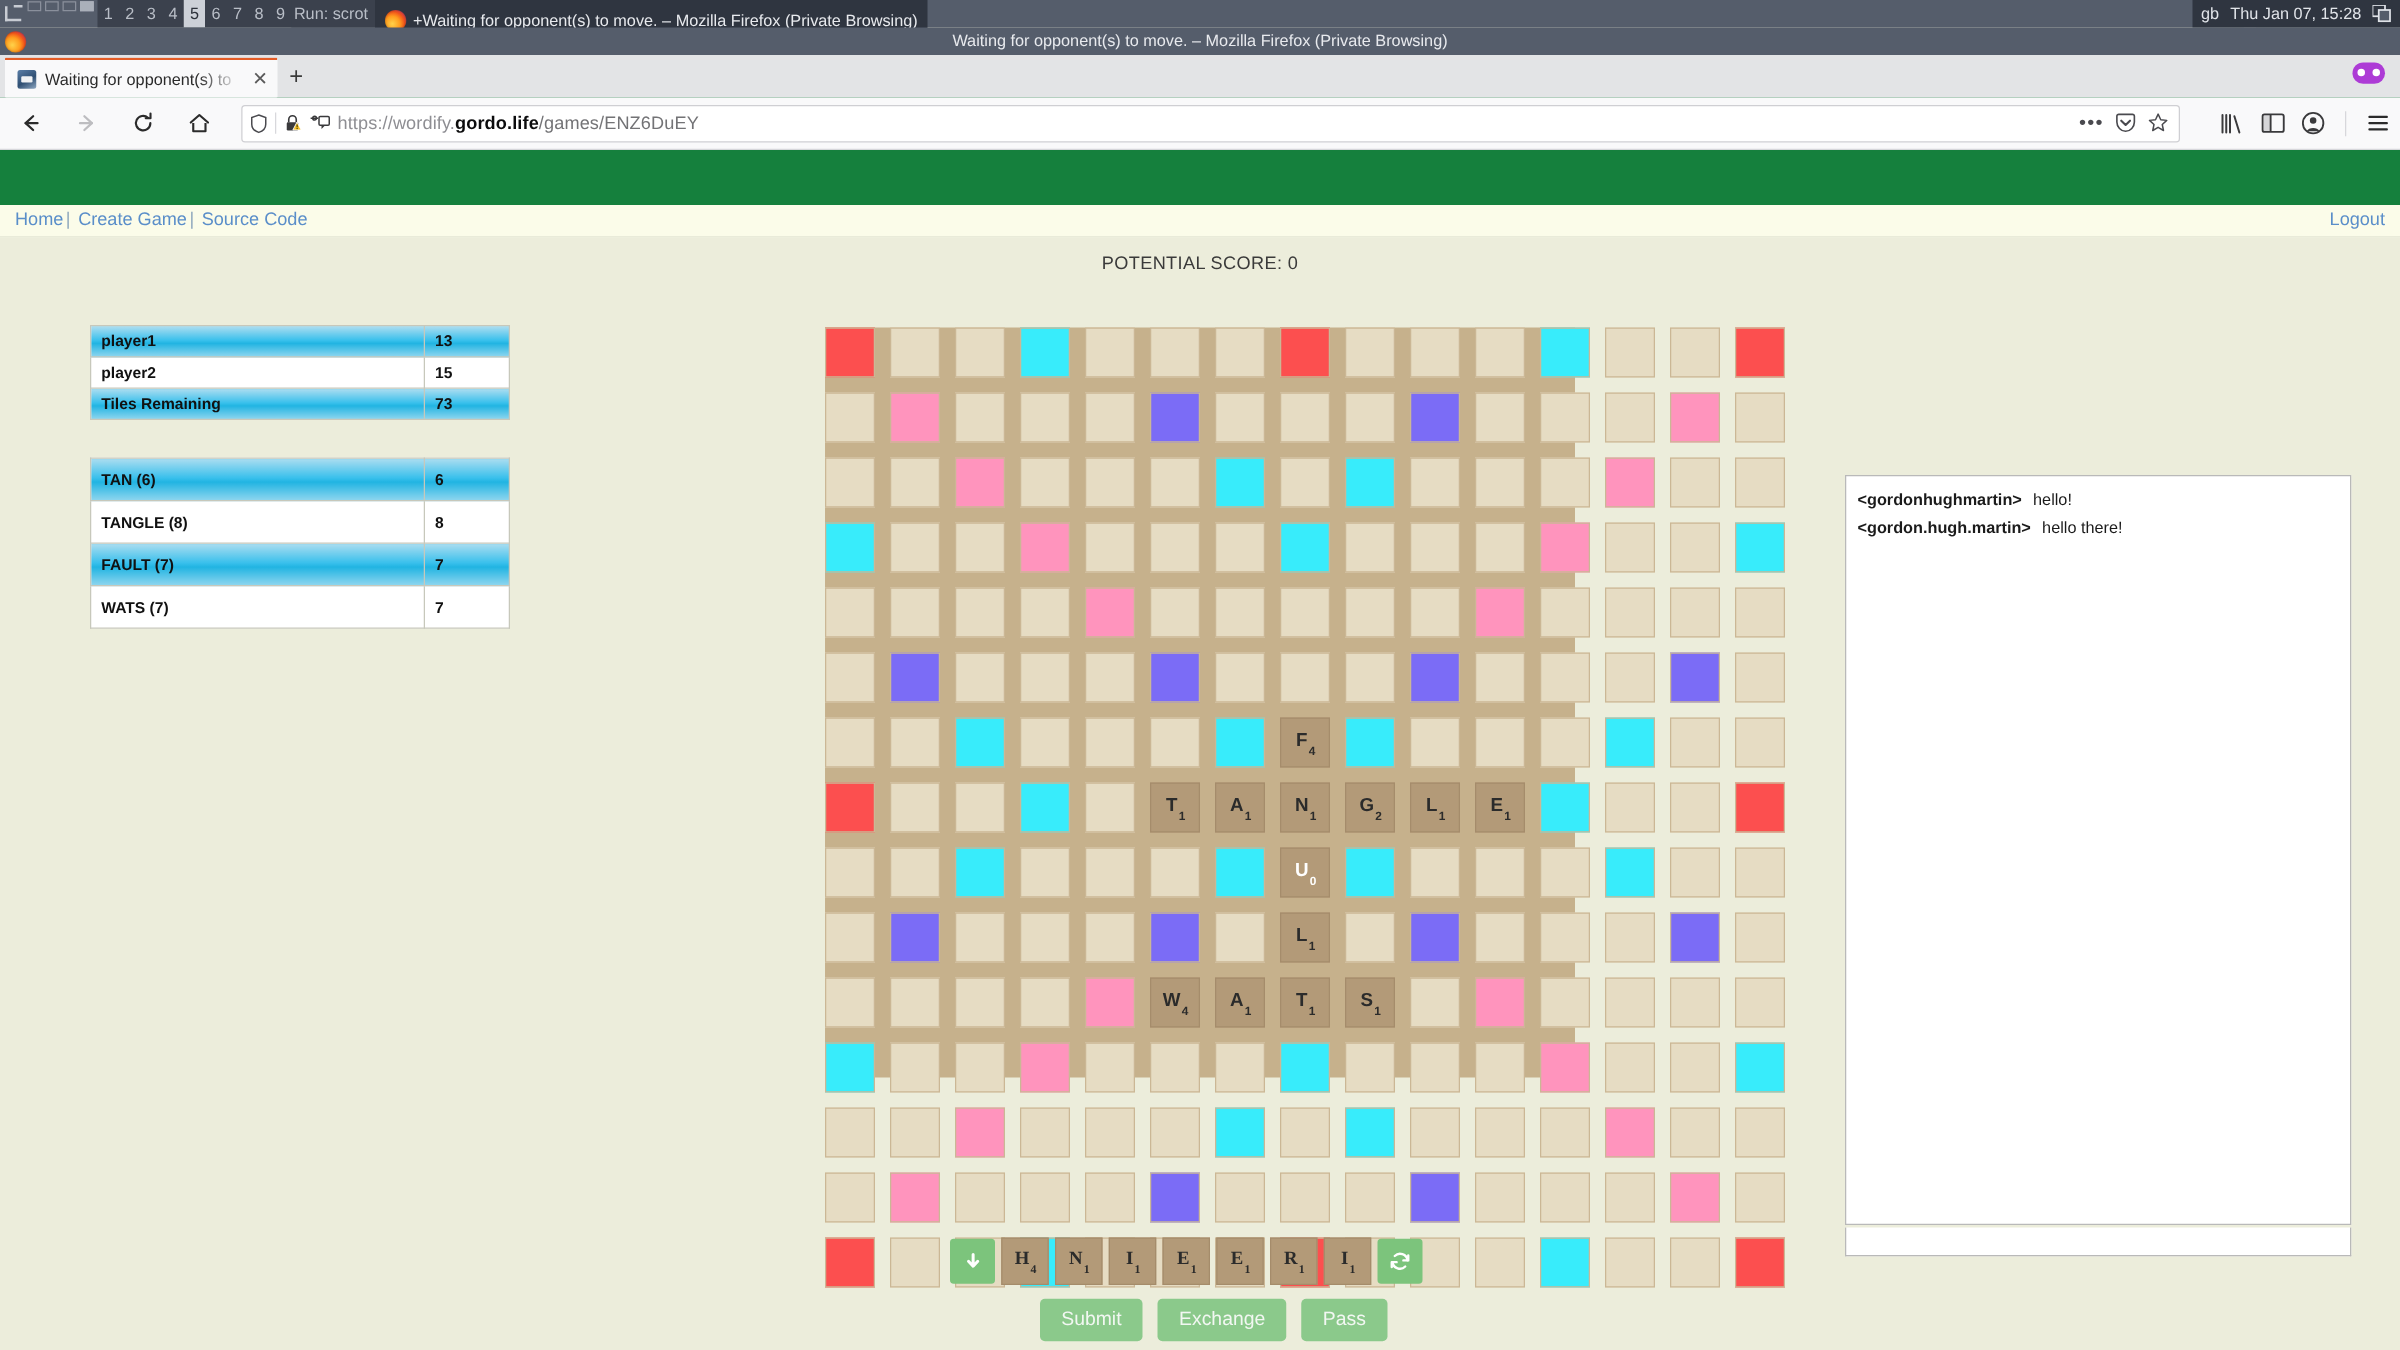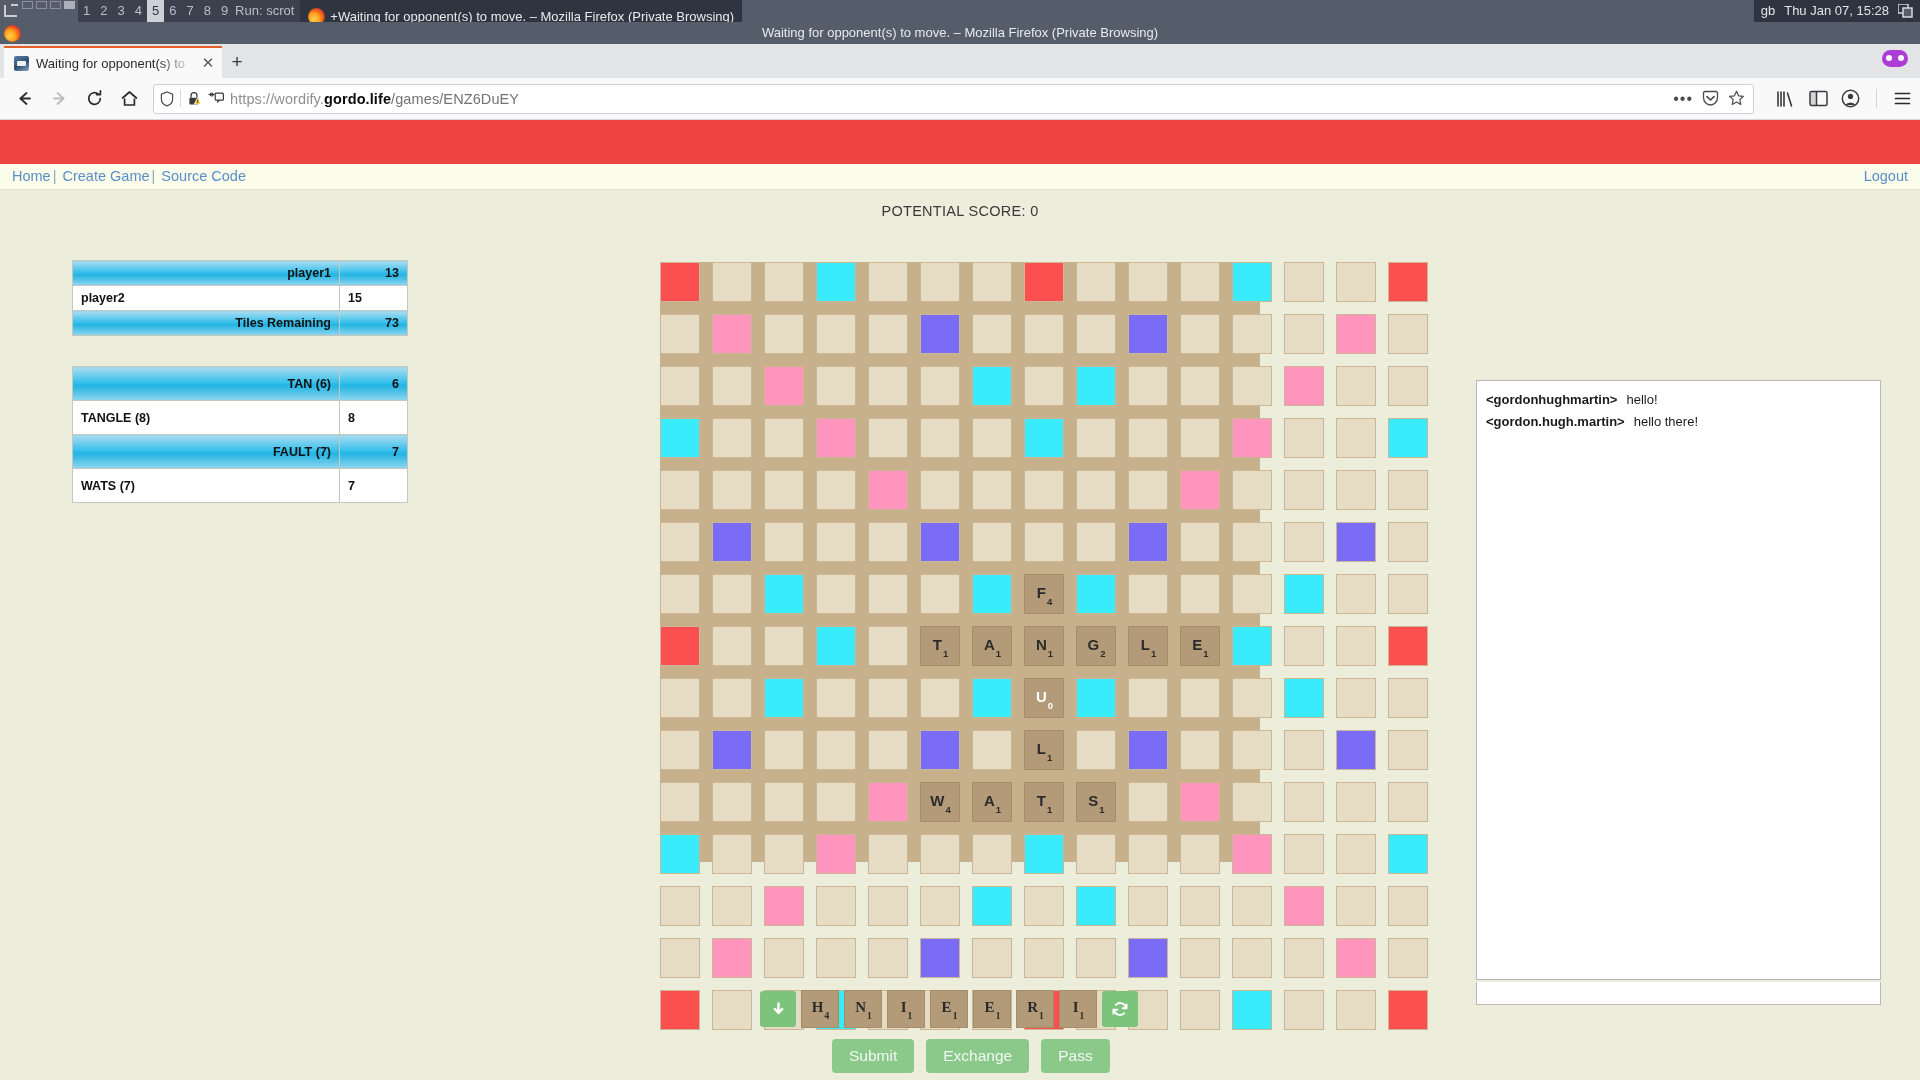--- a/index.html
+++ b/index.html
@@ -61,21 +61,21 @@
   #wm-title {
     position: absolute; top: 22px; left: 0; width: 1920px; height: 22px;
     color: #e8eaee; font-size: 13px; text-align: center; line-height: 22px;
     background: #555d6b;
   }
   #wm-corner-fx { position: absolute; left: 4px; top: 25px; }
 
   
   #browser {
     position: absolute; top: 44px; left: 0; width: 1920px; height: 1036px;
-    background: #ef4444;
+    background: #15803d;
   }
   #tabstrip {
     height: 34px; background: #e3e4e6; position: relative; display: flex;
     align-items: flex-end; padding-left: 4px;
   }
   .tab {
     width: 218px; height: 32px; background: #f9f9fa; border-top: 2px solid #e45c26;
     display: flex; align-items: center; gap: 7px; padding: 0 6px 0 10px;
     font-size: 13px; color: #2b2b2b; border-radius: 1px;
   }
@@ -102,21 +102,21 @@
   }
   .mask-icon:before, .mask-icon:after {
     content: ''; position: absolute; top: 5px; width: 6px; height: 6px;
     border-radius: 50%; background: #fff;
   }
   .mask-icon:before { left: 4px; }
   .mask-icon:after { right: 4px; }
 
   #navbar {
     height: 42px; background: #f9f9fa; display: flex; align-items: center;
-    padding: 0 8px; gap: 3px; border-bottom: 1px solid #d7d7db;
+    padding: 0 8px; gap: 13px; border-bottom: 1px solid #d7d7db;
   }
   .navbtn {
     width: 32px; height: 32px; display: flex; align-items: center;
     justify-content: center; color: #3b3b3c; font-size: 17px; border-radius: 3px;
   }
   .navbtn.dim { color: #bdbdc0; }
   #urlbar {
     flex: 1; height: 30px; background: #fff; border: 1px solid #cfcfd3;
     border-radius: 3px; display: flex; align-items: center; padding: 0 6px; gap: 6px;
     margin: 0 5px;
@@ -157,21 +157,20 @@
   table.wtable {
     width: 336px; border-collapse: collapse; background: #fff;
     border: 1px solid #c7c8bb; font-size: 12.5px; color: #111;
   }
   table.wtable td {
     border: 1px solid #c7c8bb; padding: 5px 8px; font-weight: bold;
     height: 25px; vertical-align: middle;
   }
   table.wtable tr.alt td {
     background: linear-gradient(to bottom,#a8dcf0 0%,#39c0ec 45%,#21b4e2 55%,#8fd6ef 100%);
-    text-align: right;
   }
   table.wtable td.score { width: 68px; }
   #wordtable { margin-top: 30px; }
   #wordtable td { height: 34px; }
 
   
   #board {
     position: absolute; left: 660px; top: 72px;
     width: 600px; height: 600px;
     display: grid; grid-template-columns: repeat(15, 40px);

